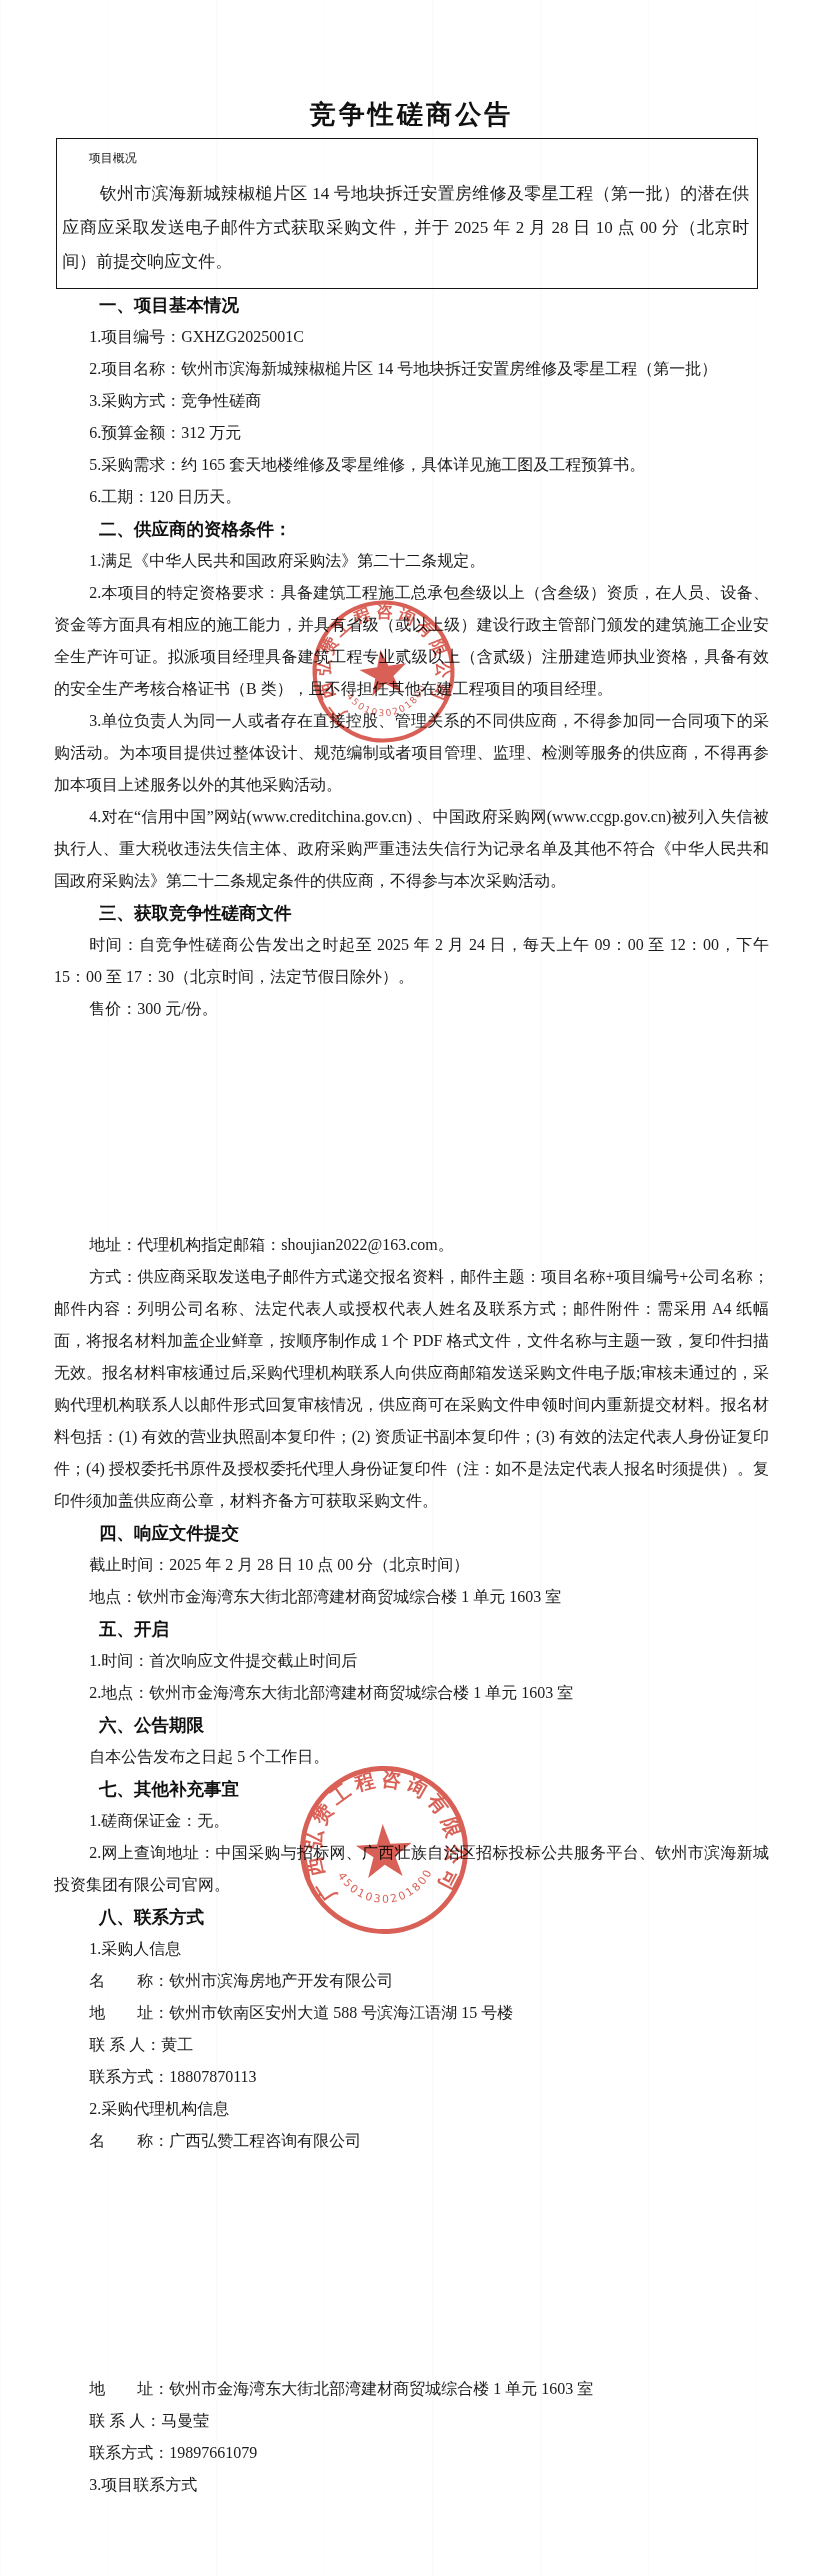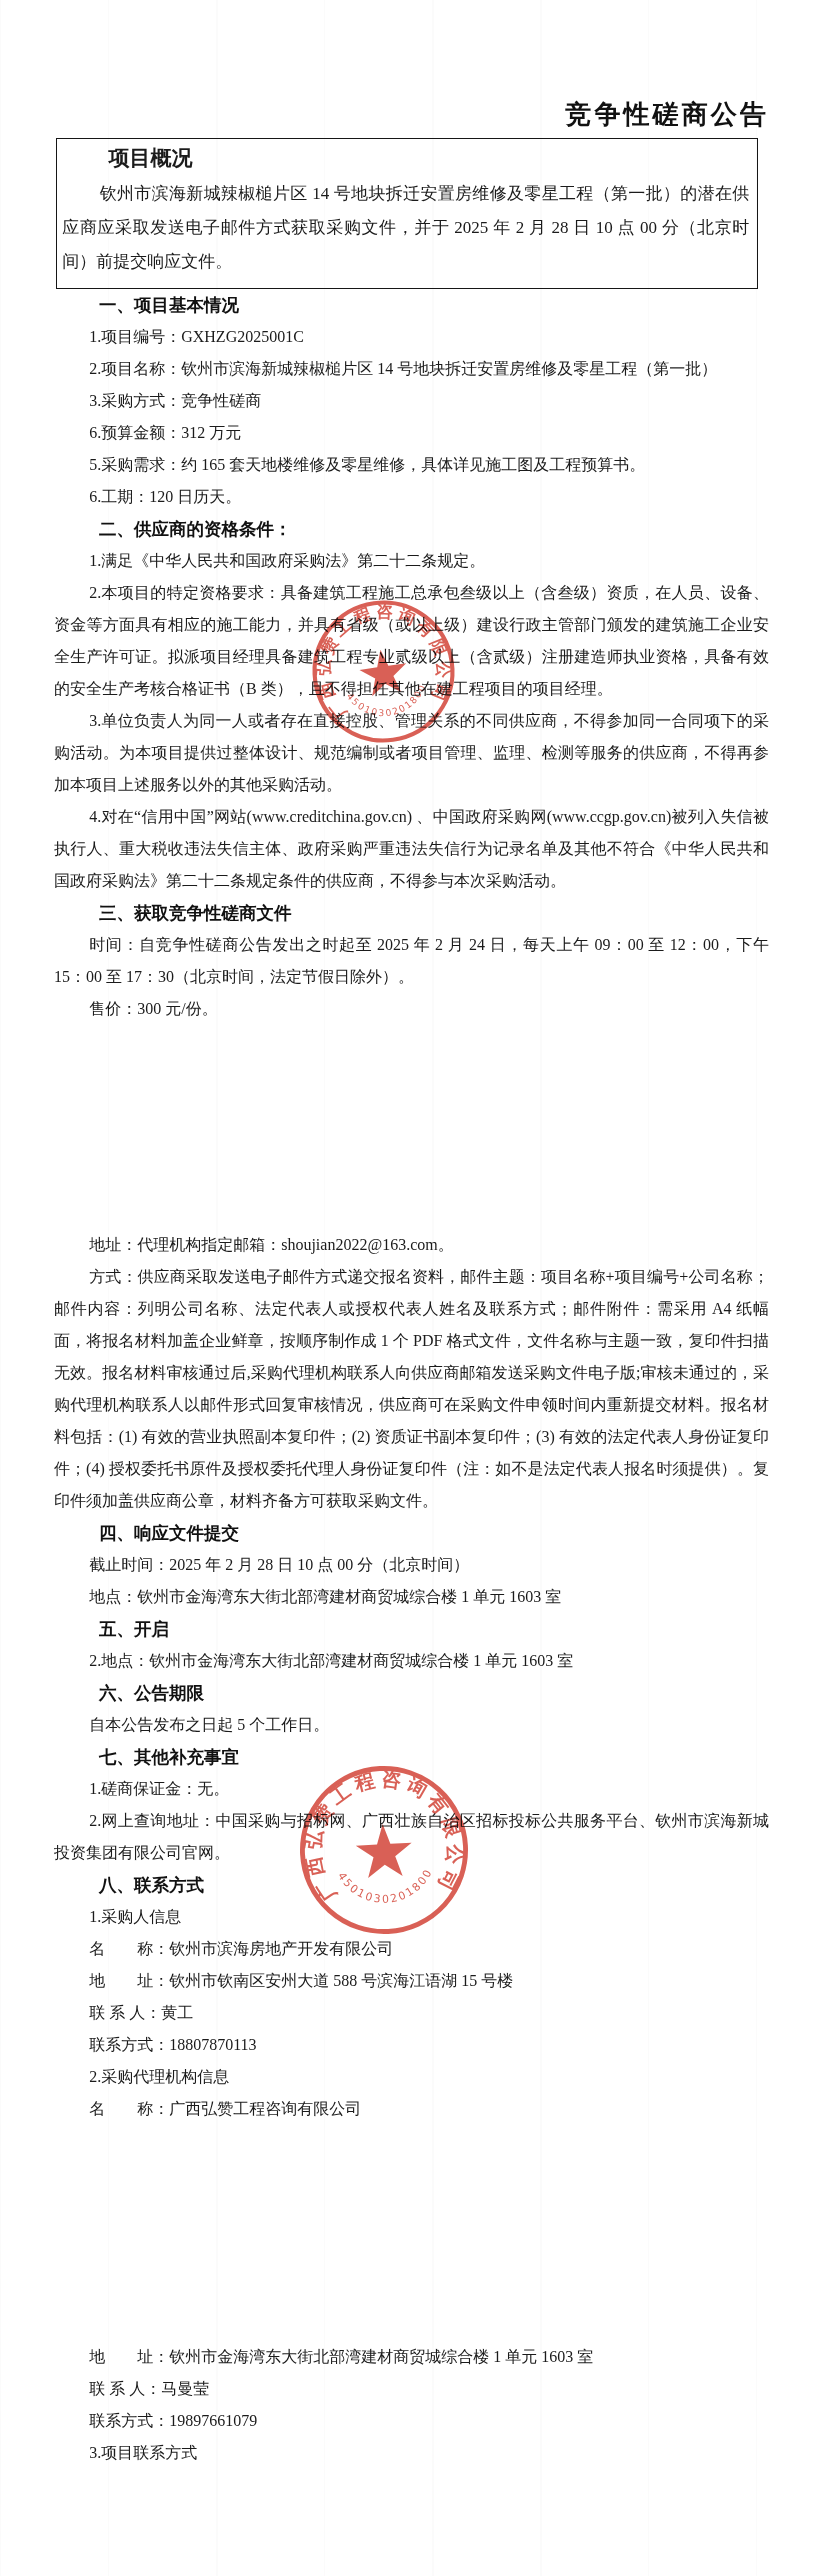--- a/index.html
+++ b/index.html
@@ -9,36 +9,36 @@
     background:
       repeating-linear-gradient(90deg, rgba(0,0,0,0.015) 0 1.5px, rgba(0,0,0,0) 1.5px 108px),
       #ffffff;
     font-family:"Liberation Serif","DejaVu Serif",serif;
     color:#1b1b1b;
     overflow:hidden;
   }
   .content{position:absolute;left:54px;top:0;width:715px;}
   .doc-title{
     margin-top:99px;
-    text-align:right;
+    text-align:center;
     font-family:"Liberation Sans","DejaVu Sans",sans-serif;
     font-weight:900;
     font-size:26px;
     letter-spacing:3.1px;
     line-height:31px;
     color:#111;
   }
   .overview-box{
     margin-top:8.2px;
     margin-left:2.1px;
     width:687px;
     border:1.5px solid #161616;
     padding:4.1px 8.2px 8.2px 5.2px;
   }
-  .box-label{font-size:21px;line-height:31px;text-indent:2.2em;font-weight:bold;}
+  .box-label{font-size:12px;line-height:31px;text-indent:2.2em;}
   .box-para{
     font-size:17px;line-height:34px;
     text-align:justify;text-indent:2.2em;margin-top:3.1px;
   }
   .u-proj{
     text-decoration-thickness:1.5px;
     text-underline-offset:4.6px;
     text-decoration-color:#161616;
   }
   .sec-h{
@@ -119,20 +119,21 @@
     <div class="sp-1"></div>
 
     <div class="line">地址：代理机构指定邮箱：shoujian2022@163.com。</div>
     <div class="para">方式：供应商采取发送电子邮件方式递交报名资料，邮件主题：项目名称+项目编号+公司名称；邮件内容：列明公司名称、法定代表人或授权代表人姓名及联系方式；邮件附件：需采用 A4 纸幅面，将报名材料加盖企业鲜章，按顺序制作成 1 个 PDF 格式文件，文件名称与主题一致，复印件扫描无效。报名材料审核通过后,采购代理机构联系人向供应商邮箱发送采购文件电子版;审核未通过的，采购代理机构联系人以邮件形式回复审核情况，供应商可在采购文件申领时间内重新提交材料。报名材料包括：(1) 有效的营业执照副本复印件；(2) 资质证书副本复印件；(3) 有效的法定代表人身份证复印件；(4) 授权委托书原件及授权委托代理人身份证复印件（注：如不是法定代表人报名时须提供）。复印件须加盖供应商公章，材料齐备方可获取采购文件。</div>
 
     <div class="sec-h">四、响应文件提交</div>
     <div class="line">截止时间：2025 年 2 月 28 日 10 点 00 分（北京时间）</div>
     <div class="line">地点：钦州市金海湾东大街北部湾建材商贸城综合楼 1 单元 1603 室</div>
 
     <div class="sec-h">五、开启</div>
+    <div class="line">1.时间：首次响应文件提交截止时间后</div>
     <div class="line">2.地点：钦州市金海湾东大街北部湾建材商贸城综合楼 1 单元 1603 室</div>
 
     <div class="sec-h">六、公告期限</div>
     <div class="line">自本公告发布之日起 5 个工作日。</div>
 
     <div class="sec-h">七、其他补充事宜</div>
     <div class="line">1.磋商保证金：无。</div>
     <div class="para">2.网上查询地址：中国采购与招标网、广西壮族自治区招标投标公共服务平台、钦州市滨海新城投资集团有限公司官网。</div>
 
     <div class="sec-h">八、联系方式</div>

